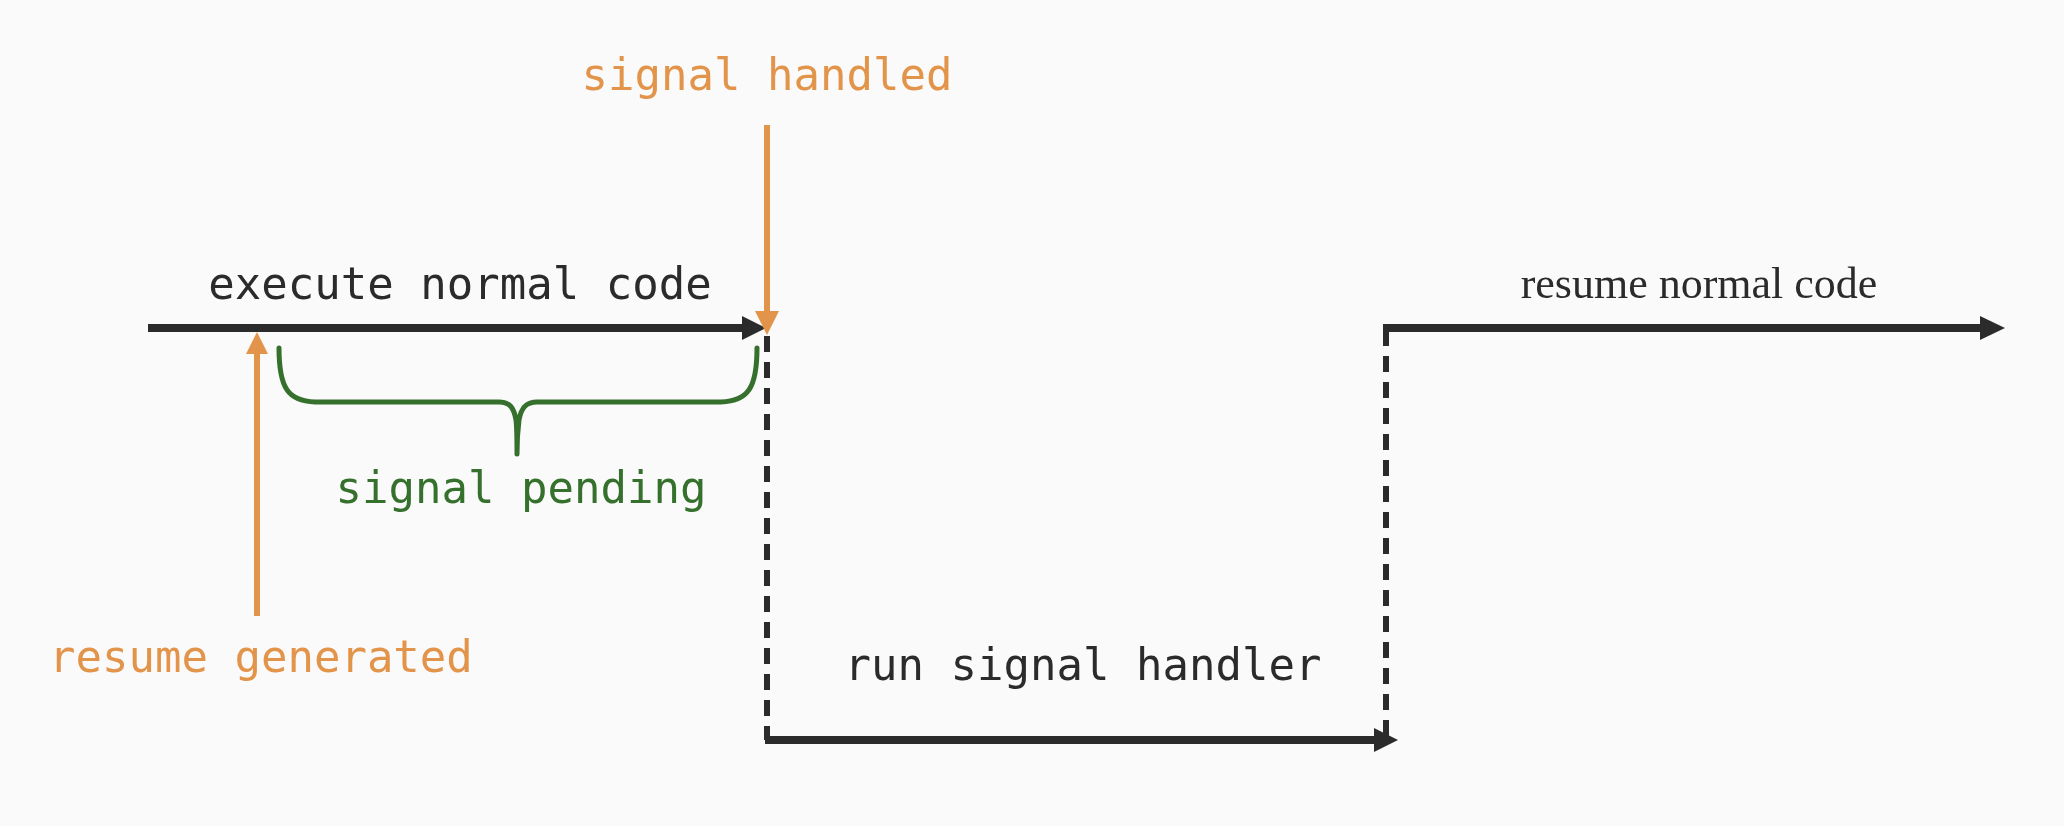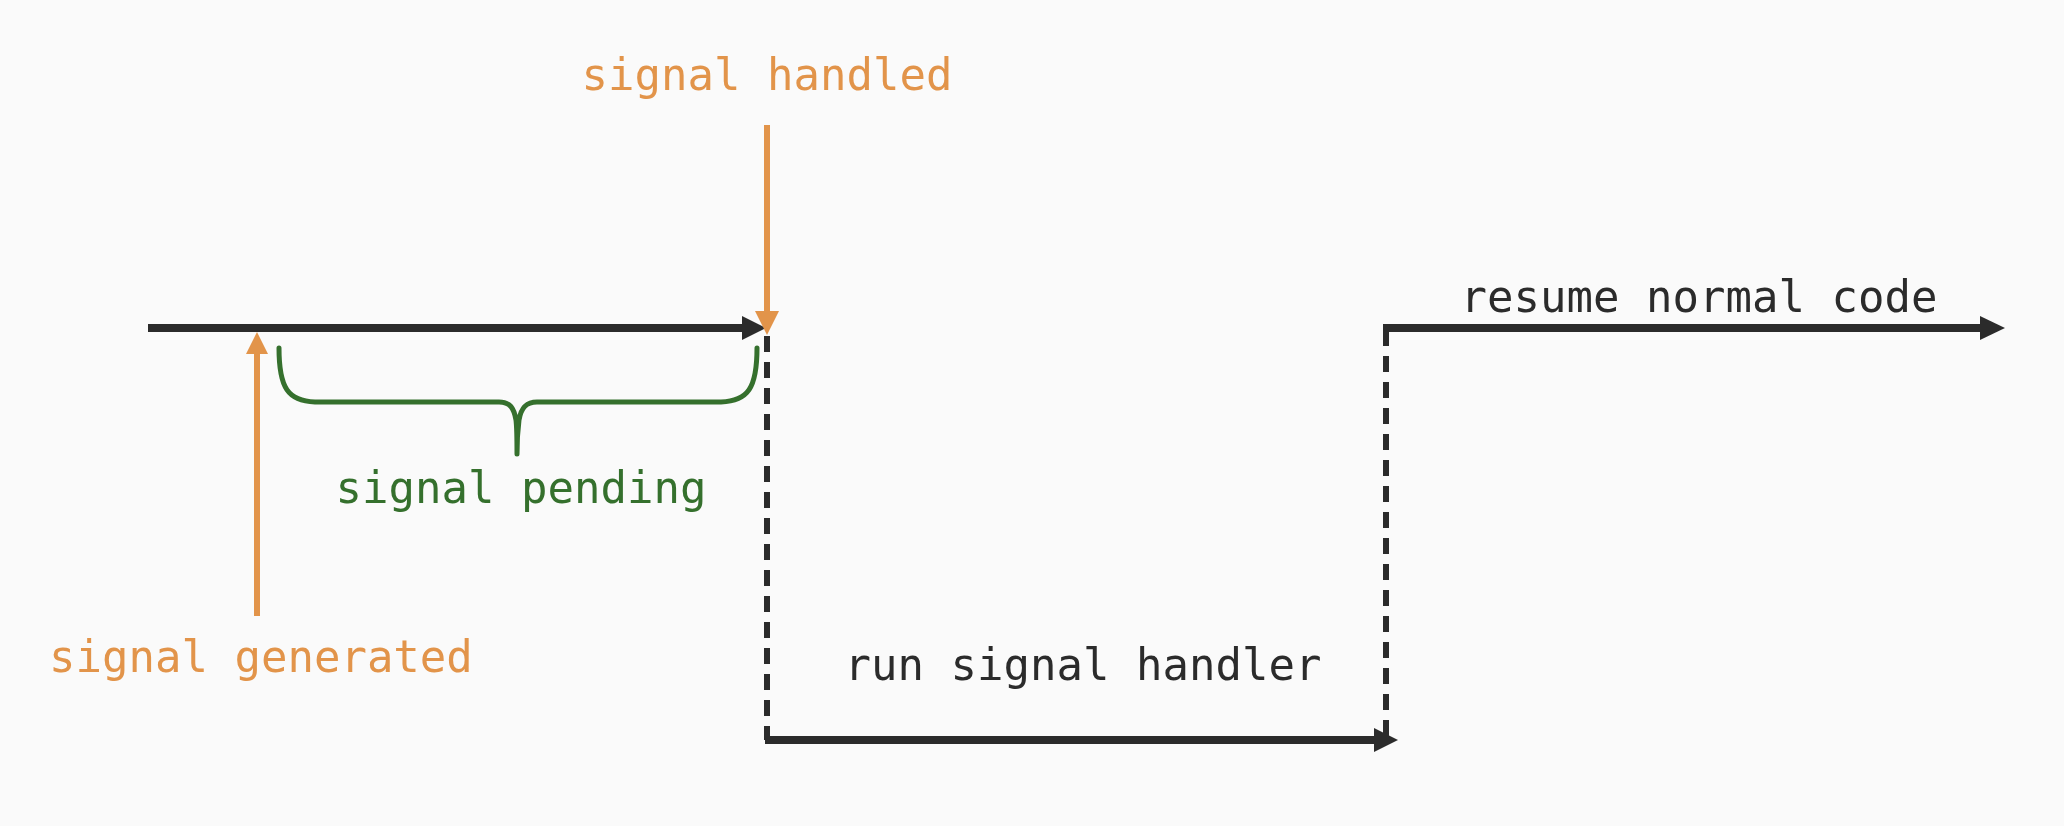--- a/index.html
+++ b/index.html
@@ -79,22 +79,23 @@
     </g>
 
     <g>
       <line x1="1383" y1="328" x2="1982" y2="328" stroke="var(--ink)" stroke-width="8"></line>
       <polygon points="1980,316 2005,328 1980,340" fill="var(--ink)"></polygon>
     </g>
   </svg>
 
   <div class="lbl orange" style="left:767px; top:50px;">signal handled</div>
 
+  <div class="lbl" style="left:460px; top:259px;">execute normal code</div>
 
-  <div class="lbl" style="left:1699px; top:272px;">resume normal code</div>
+  <div class="lbl" style="left:1699px; top:259px;font-family:Liberation Serif, serif;">resume normal code</div>
 
   <div class="lbl green" style="left:521px; top:463px;text-align:center;">signal pending</div>
 
-  <div class="lbl orange left-anchored" style="left:49px; top:632px;">signal generated</div>
+  <div class="lbl orange left-anchored" style="left:49px; top:632px;">resume generated</div>
 
   <div class="lbl" style="left:1083px; top:640px;">run signal handler</div>
 
 </div>
 
 </body></html>

